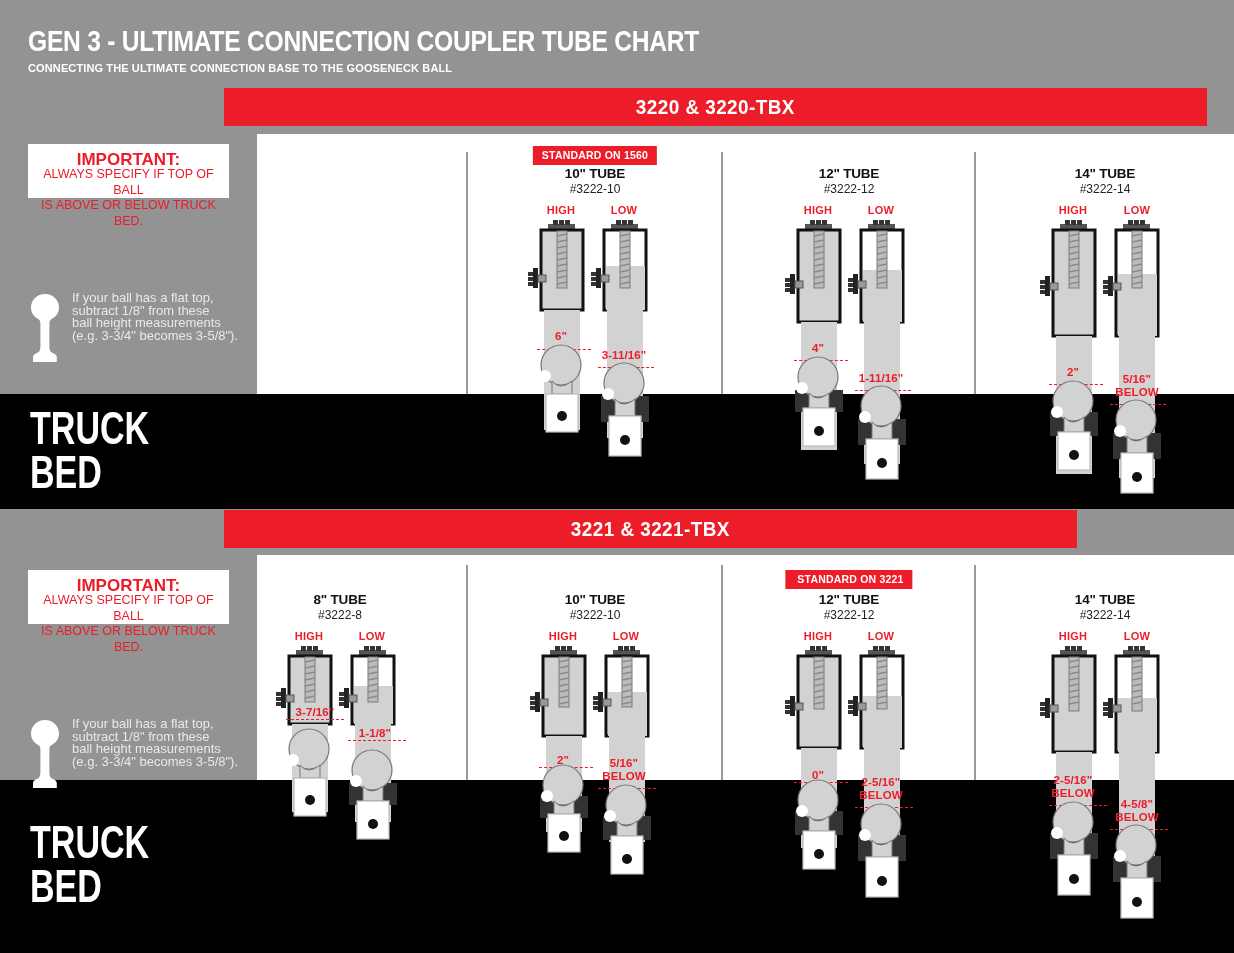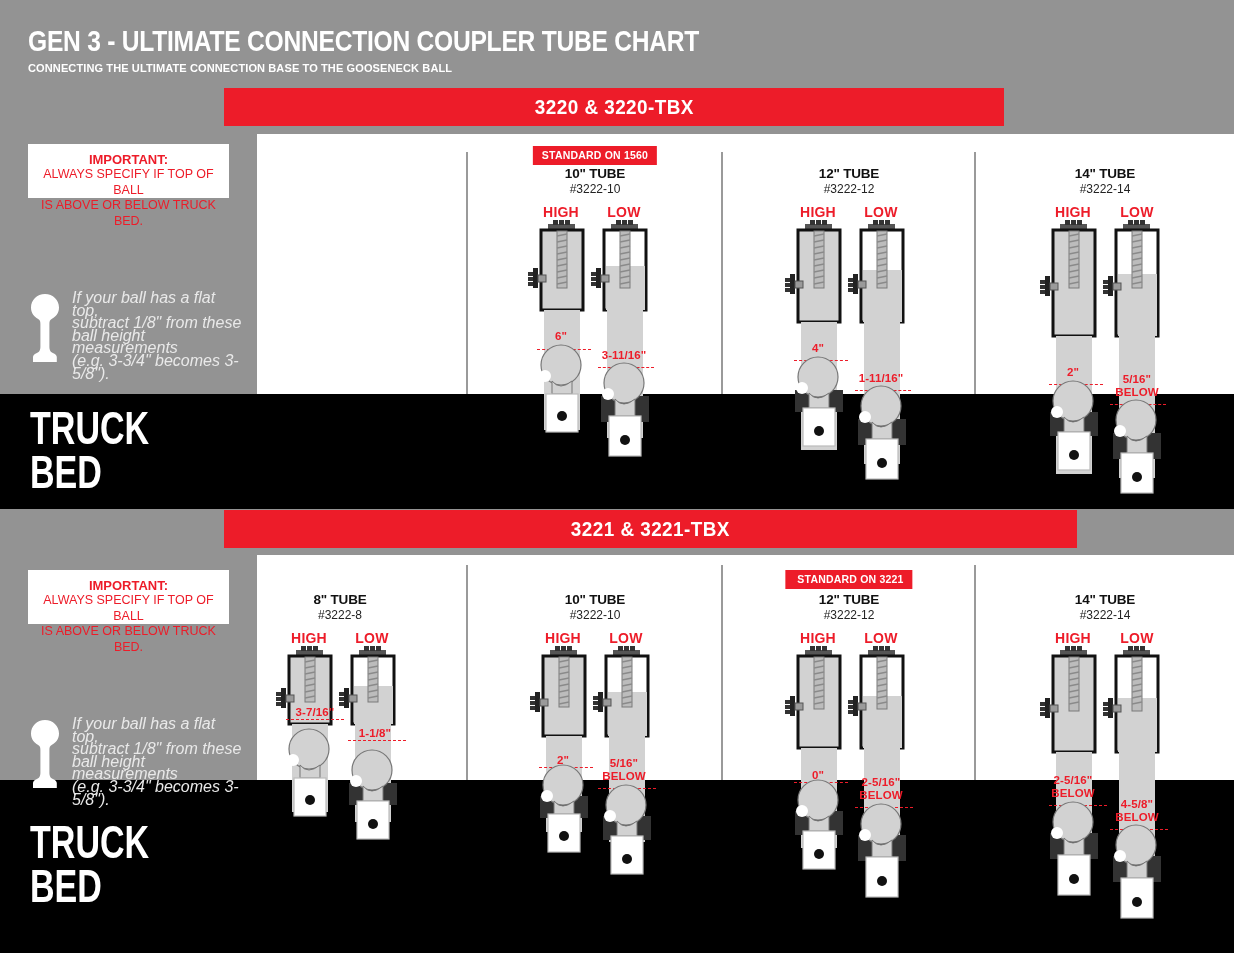--- a/index.html
+++ b/index.html
@@ -34,26 +34,26 @@
     font-family:"Liberation Sans Narrow","Liberation Sans",sans-serif;
     font-weight:bold;color:#fff;font-size:21px;letter-spacing:0.5px;
     transform:scaleX(0.9);
   }
 
   
   .imp-box{
     position:absolute;background:#fff;box-sizing:border-box;
     padding:8px 6px 9px 6px;text-align:center;
   }
-  .imp-box .t1{color:#ED1C29;font-weight:bold;font-size:13px;line-height:15px;}
+  .imp-box .t1{color:#ED1C29;font-weight:bold;font-size:17px;line-height:15px;}
   .imp-box .t2{color:#ED1C29;font-size:12.5px;line-height:15.5px;}
 
   
   .note{position:absolute;display:flex;align-items:flex-start;gap:9px;}
-  .note .txt{color:#e9e9e9;font-size:16px;line-height:12.6px;white-space:pre-line;font-style:italic;}
+  .note .txt{color:#e9e9e9;font-size:13px;line-height:12.6px;white-space:pre-line;}
   .ballicon{width:36px;height:72px;flex:none;}
 
   
   .tb{
     position:absolute;color:#fff;
     font-family:"Liberation Sans Narrow","Liberation Sans",sans-serif;
     font-weight:bold;font-size:46px;line-height:44px;letter-spacing:0px;
     transform:scaleX(0.74);transform-origin:left top;white-space:pre-line;
   }
 
@@ -68,21 +68,21 @@
   }
   .tube-title{
     position:absolute;text-align:center;transform:translateX(-50%);
     white-space:nowrap;color:#111;
   }
   .tube-title .a{font-weight:bold;font-size:13.5px;letter-spacing:-0.2px;}
   .tube-title .b{font-size:12px;margin-top:1px;color:#222;}
 
   .hl-label{
     position:absolute;transform:translateX(-50%);color:#ED1C29;
-    font-weight:bold;font-size:14px;letter-spacing:0.2px;white-space:nowrap;
+    font-weight:bold;font-size:11px;letter-spacing:0.2px;white-space:nowrap;
   }
 
   
   .asm{position:absolute;}
 
   
   .meas{
     position:absolute;color:#ED1C29;font-weight:bold;font-size:11.5px;
     line-height:12.5px;white-space:pre-line;text-align:center;
     transform:translateX(-50%);letter-spacing:0.1px;
@@ -98,21 +98,21 @@
   <div class="band black" style="top:394px;height:115px;"></div>
   <div class="band gray" style="top:509px;height:271px;"></div>
   <div class="band black" style="top:780px;height:173px;"></div>
 
   <div class="band white" style="left:257px;top:134px;width:977px;height:260px;"></div>
   <div class="band white" style="left:257px;top:555px;width:977px;height:225px;"></div>
 
   <div class="hdr-title">GEN 3 - ULTIMATE CONNECTION COUPLER TUBE CHART</div>
   <div class="hdr-sub">CONNECTING THE ULTIMATE CONNECTION BASE TO THE GOOSENECK BALL</div>
 
-  <div class="redbar" style="left:224px;top:88px;width:780px;height:38px;">
+  <div class="redbar" style="left:224px;top:88px;width:983px;height:38px;">
     <span>3220 &amp; 3220-TBX</span>
   </div>
   <div class="redbar" style="left:224px;top:510px;width:853px;height:38px;">
     <span>3221 &amp; 3221-TBX</span>
   </div>
 
   <div class="imp-box" style="left:28px;top:144px;width:201px;height:54px;">
     <div class="t1">IMPORTANT:</div>
     <div class="t2">ALWAYS SPECIFY IF TOP OF BALL</div>
     <div class="t2">IS ABOVE OR BELOW TRUCK BED.</div>

